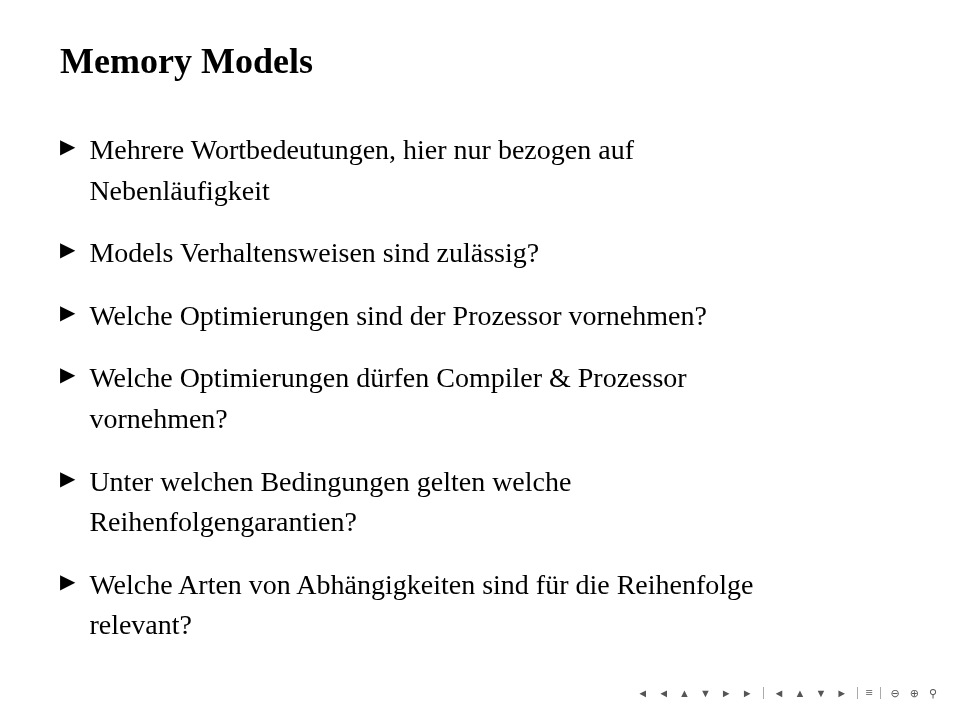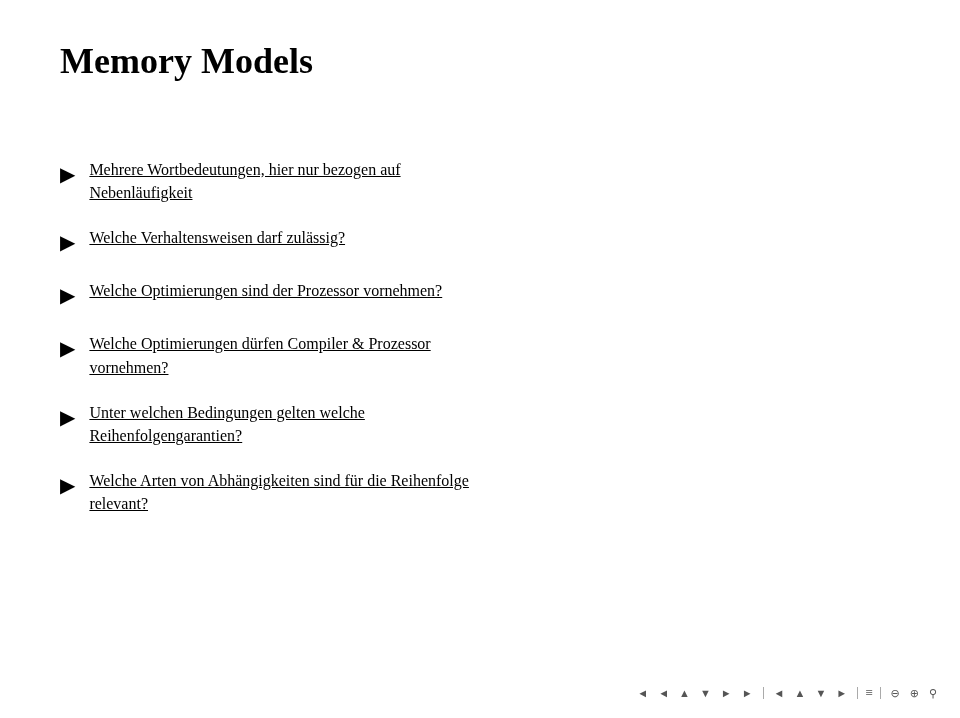--- a/index.html
+++ b/index.html
@@ -18,21 +18,20 @@
       position: relative;
     }
 
     .slide-container {
       width: 960px;
       height: 544px;
       padding: 40px 60px 24px 60px;
       position: relative;
       display: flex;
       flex-direction: column;
-      gap: 28px;
     }
 
     .slide-title {
       font-size: 36px;
       font-weight: bold;
       color: #000000;
       margin-bottom: 48px;
       font-family: 'Latin Modern', 'Computer Modern', Georgia, serif;
     }
 
@@ -54,24 +53,23 @@
     .bullet-arrow {
       color: #000000;
       margin-right: 14px;
       margin-top: 2px;
       flex-shrink: 0;
       font-size: 20px;
     }
 
     .bullet-text {
       flex: 1;
-      font-size: 16px;
+      font-size: 28px;
       line-height: 1.45;
       color: #000000;
-      text-decoration: underline;
     }
 
     
     .nav-bar {
       position: absolute;
       bottom: 10px;
       left: 0;
       right: 0;
       display: flex;
       align-items: center;
@@ -115,21 +113,21 @@
 
   <h1 class="slide-title">Memory Models</h1>
 
   <ul class="bullet-list">
   <li class="bullet-item">
         <span class="bullet-arrow">▶</span>
         <span class="bullet-text">Mehrere Wortbedeutungen, hier nur bezogen auf<br>Nebenläufigkeit</span>
       </li>
       <li class="bullet-item">
         <span class="bullet-arrow">▶</span>
-        <span class="bullet-text">Welche Verhaltensweisen darf zulässig?</span>
+        <span class="bullet-text">Models Verhaltensweisen sind zulässig?</span>
       </li>
       <li class="bullet-item">
         <span class="bullet-arrow">▶</span>
         <span class="bullet-text">Welche Optimierungen sind der Prozessor vornehmen?</span>
       </li>
       <li class="bullet-item">
         <span class="bullet-arrow">▶</span>
         <span class="bullet-text">Welche Optimierungen dürfen Compiler &amp; Prozessor<br>vornehmen?</span>
       </li>
       <li class="bullet-item">

